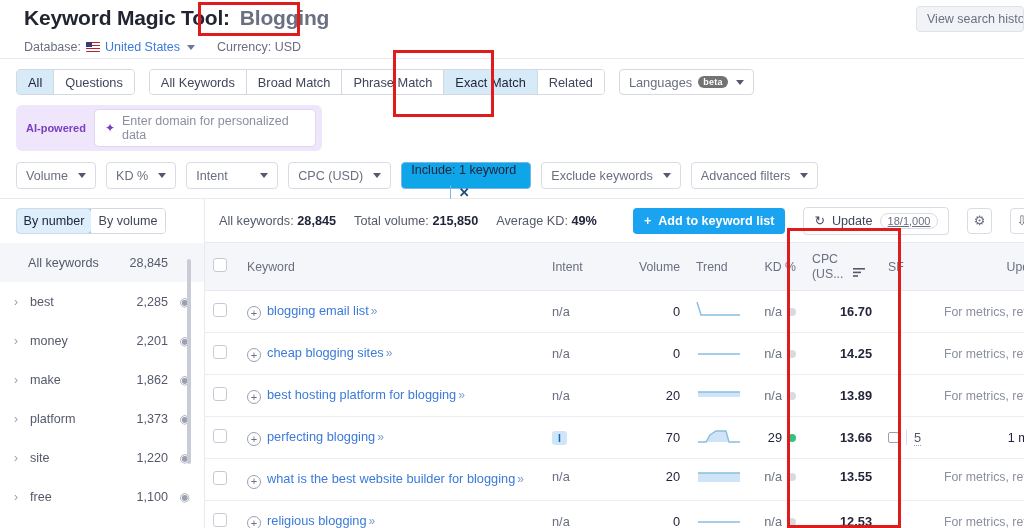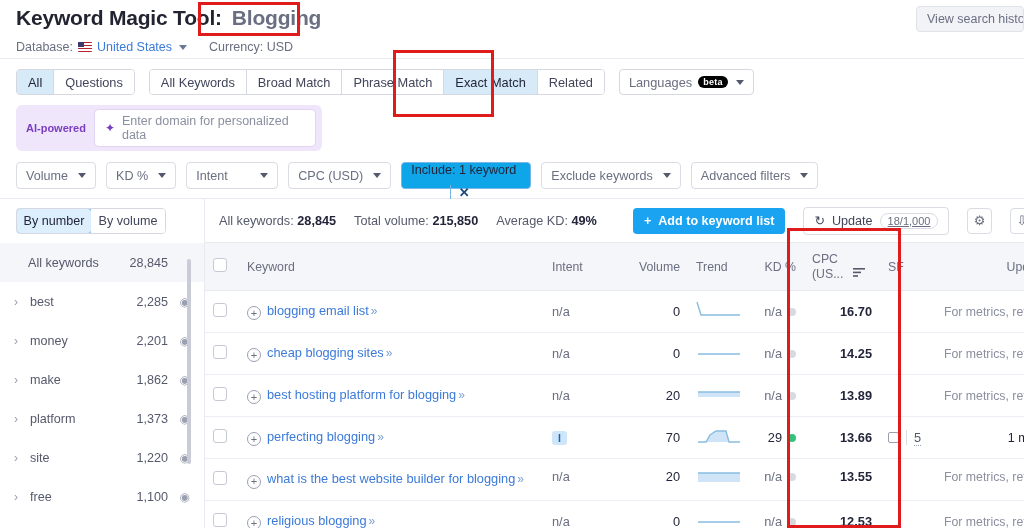--- a/index.html
+++ b/index.html
@@ -7,21 +7,21 @@
     margin: 0; padding: 0;
     width: 1024px; height: 528px;
     overflow: hidden;
     background: #fff;
     font-family: "Liberation Sans", sans-serif;
     color: #23263b;
   }
   .page { position: relative; width: 1024px; height: 528px; background: #fff; }
 
   
-  .header { padding: 6px 16px 4px 16px; background: #fff; }
+  .header { padding: 6px 16px 4px 24px; background: #fff; }
   .title-row { display: flex; align-items: baseline; gap: 6px; height: 30px; }
   .title-label { font-size: 21px; font-weight: bold; color: #222531; letter-spacing: -0.2px; }
   .title-kw { font-size: 21px; font-weight: bold; color: #6a6f81; letter-spacing: -0.2px; padding-left: 4px; }
   .sub-row { display: flex; align-items: center; gap: 22px; margin-top: 4px; font-size: 12.5px; color: #6a6f81; }
   .db-group { display: flex; align-items: center; gap: 5px; }
   .db-label { color: #6a6f81; }
   .flag {
     display: inline-block; width: 14px; height: 10px; position: relative;
     background: linear-gradient(#b22234 0 14.2%, #fff 14.2% 28.5%, #b22234 28.5% 42.8%, #fff 42.8% 57.1%, #b22234 57.1% 71.4%, #fff 71.4% 85.7%, #b22234 85.7% 100%);
     border-radius: 1px; overflow: hidden; vertical-align: -1px;
@@ -43,21 +43,21 @@
   
   .tabbar { display: flex; align-items: center; gap: 0px; padding: 10px 16px 0 16px; }
   .seg { display: flex; border: 1px solid #d5d8e0; border-radius: 4px; overflow: hidden; height: 26px; }
   .seg .t { padding: 0 11px; font-size: 12.8px; color: #40455a; display: flex; align-items: center;
             background: #fff; border-right: 1px solid #d5d8e0; cursor: pointer; }
   .seg .t:last-child { border-right: none; }
   .seg .t.active { background: #d6eaf8; color: #23263b; }
   .group2 { margin-left: 14px; }
   .lang-pill { margin-left: 14px; display:flex; align-items:center; gap:6px; height: 26px;
       border: 1px solid #d5d8e0; border-radius: 4px; padding: 0 9px; font-size: 12.8px; color: #6a6f81; background:#fff;}
-  .beta { background:#000000; color:#fff; font-size:9px; font-weight:bold; border-radius:8px; padding:1px 5px; letter-spacing:.3px;}
+  .beta { background:#737373; color:#fff; font-size:9px; font-weight:bold; border-radius:8px; padding:1px 5px; letter-spacing:.3px;}
 
   
   .aibar { margin: 10px 16px 0 16px; display: inline-flex; align-items: center; gap: 8px;
            background: #efe6fb; border-radius: 6px; padding: 4px 6px 4px 10px; }
   .ai-tag { font-size: 11px; color: #7a3fc0; font-weight: 600; }
   .ai-input { display:flex; align-items:center; gap:7px; background:#fff; border:1px solid #e0d6f2; border-radius:5px;
               padding: 4px 10px; width: 222px; }
   .spark { color: #7a3fc0; font-size: 12px; }
   .ai-ph { font-size: 12.5px; color: #8b8fa0; }
 

